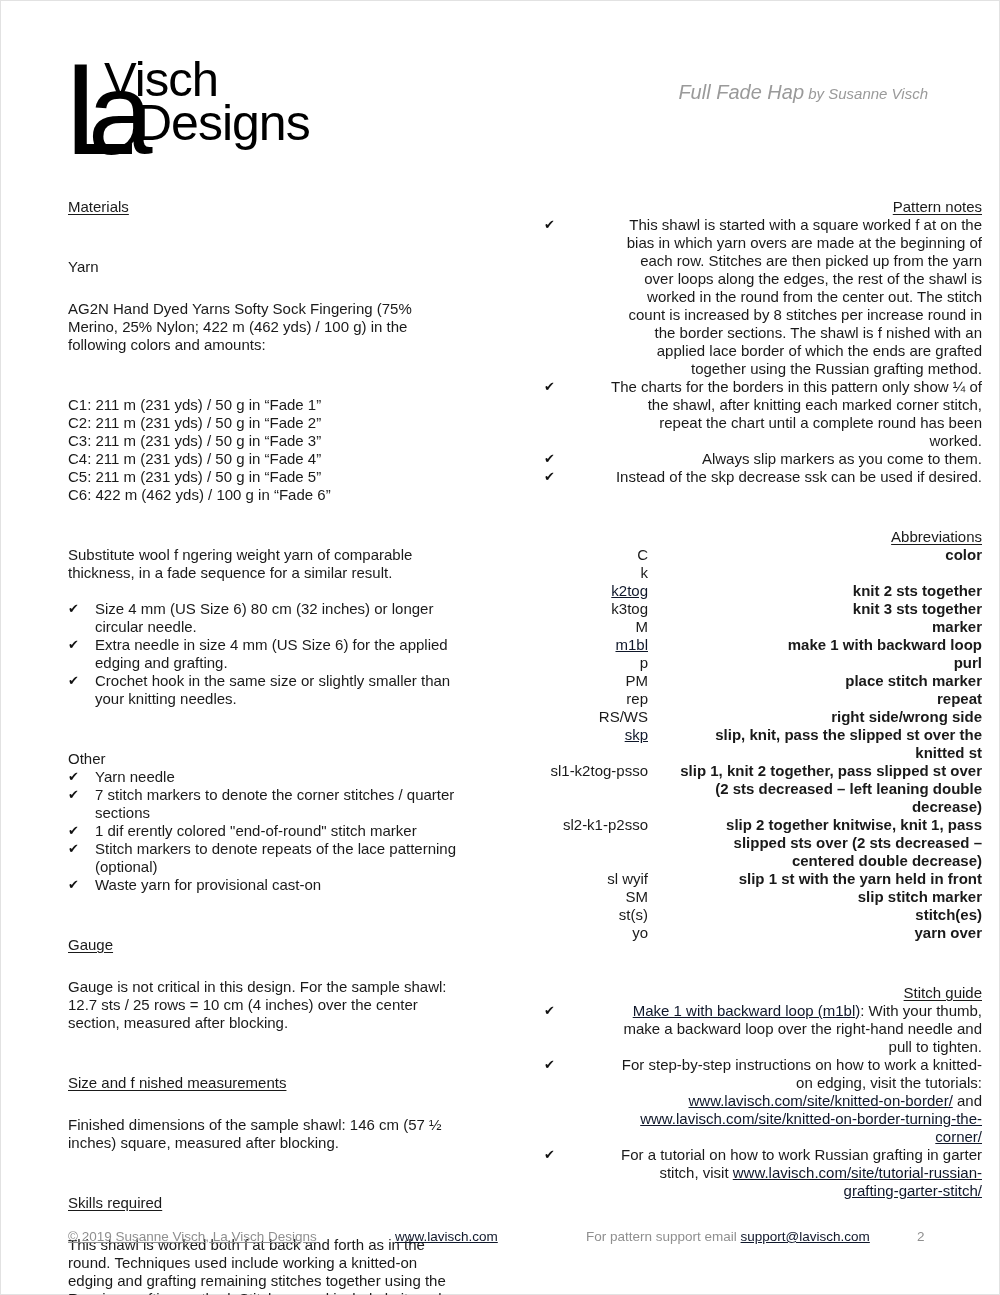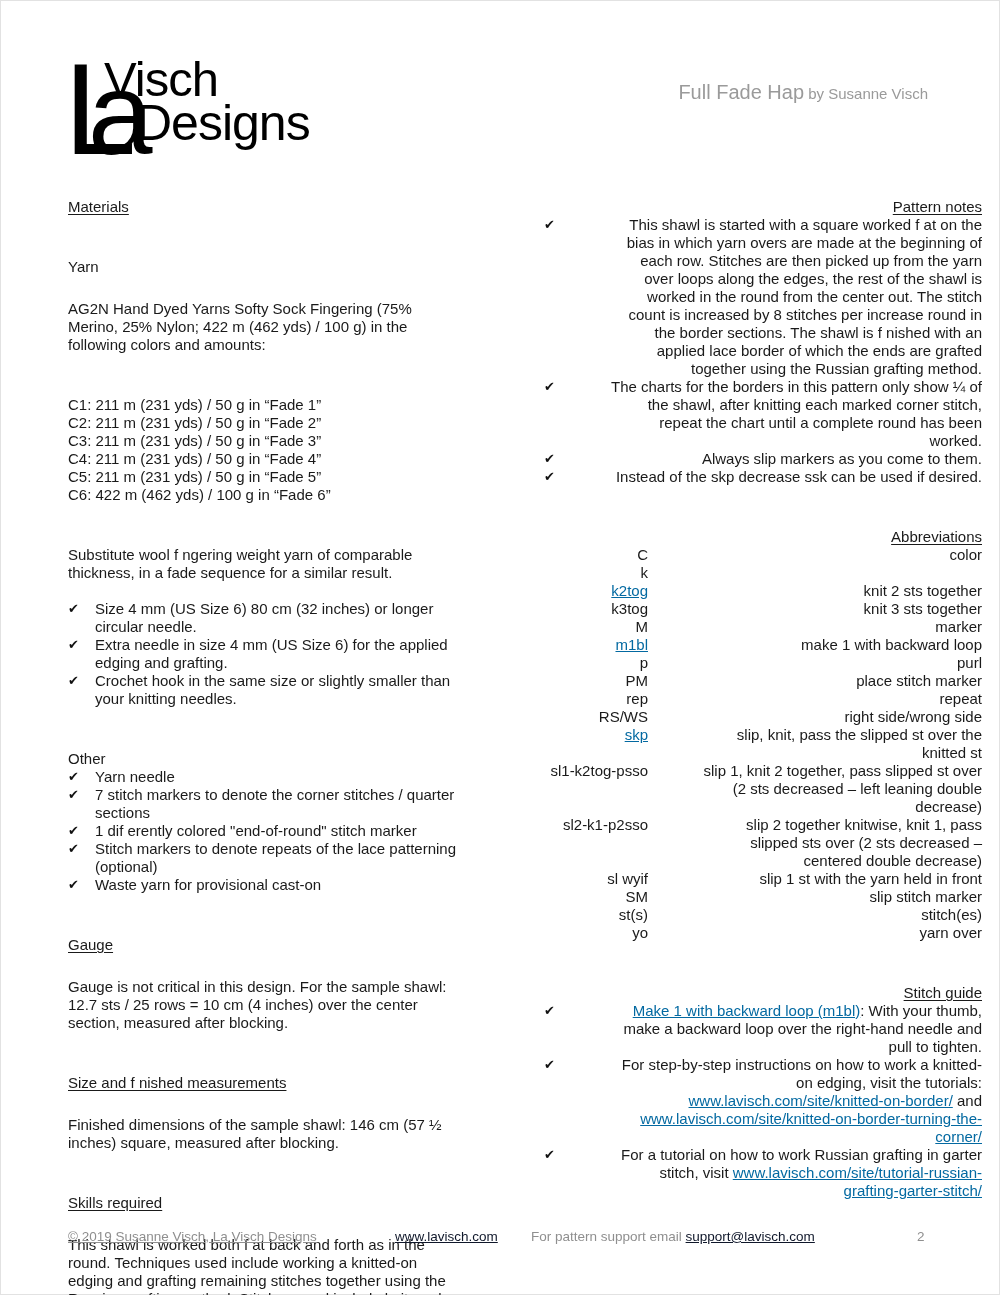--- a/index.html
+++ b/index.html
@@ -8,42 +8,42 @@
     font-family:"Liberation Sans","DejaVu Sans",sans-serif;color:#1a1a1a;
     box-shadow:inset 0 0 0 1px #e2e2e2;overflow:hidden;
   }
   
   .logo span{position:absolute;color:#000;line-height:1;white-space:pre;}
   .logo-l      {left:64px; top:44px; font-size:130px;}
   .logo-a      {left:88px; top:56px; font-size:116px;}
   .logo-visch  {left:104px;top:55px; font-size:49px;letter-spacing:-1px;}
   .logo-designs{left:136px;top:98px; font-size:50px;letter-spacing:-1px;}
   
-  .doc-title{position:absolute;top:81px;right:72px;color:#9a9a9a;font-size:20px;white-space:nowrap;margin-left:48px;}
+  .doc-title{position:absolute;top:81px;right:72px;font-style:italic;color:#9a9a9a;font-size:20px;white-space:nowrap;margin-left:48px;}
   .doc-title .by{font-size:15px;}
   
   .col{position:absolute;top:174px;font-size:15px;line-height:18px;}
   .col-left{left:68px;width:452px;}
   .col-right{left:528px;width:454px;text-align:right;}
   .p,.h,.sub{white-space:pre-line;margin-top:24px;}
   .h{text-decoration:underline;text-underline-offset:2px;}
   .sp{height:18px;}
   
   .ck{display:flex;}
   .chk{flex:0 0 27px;font-size:13px;color:#111;}
   .ck-t{flex:1;white-space:pre-line;}
   
   .ab-row{display:flex;}
   .ab-term{flex:0 0 120px;white-space:pre;}
-  .ab-def{flex:1;white-space:pre-line;}
-  
-  a.link{color:#0369a1;text-decoration:underline;cursor:pointer;white-space:pre-line;}
+  .ab-def{flex:1;white-space:pre-line;font-weight:bold;}
+  
+  a.link{color:#0f172a;text-decoration:underline;cursor:pointer;white-space:pre-line;}
   
   .f{position:absolute;top:1229px;font-size:13.5px;line-height:16px;color:#8f8f8f;white-space:nowrap;}
-  .f-copy{left:68px;text-decoration:underline;} .f-site{left:395px;} .f-support{left:531px;} .f-page{left:917px;}
+  .f-copy{left:68px;text-decoration:underline;} .f-site{left:395px;} .f-support{left:586px;} .f-page{left:917px;}
   .f a.flink{color:#0f172a;text-decoration:underline;}
 </style>
 </head>
 <body>
 
 <div class="logo">
   <span class="logo-l">L</span>
   <span class="logo-a">a</span>
   <span class="logo-visch">Visch</span>
   <span class="logo-designs">Designs</span>

